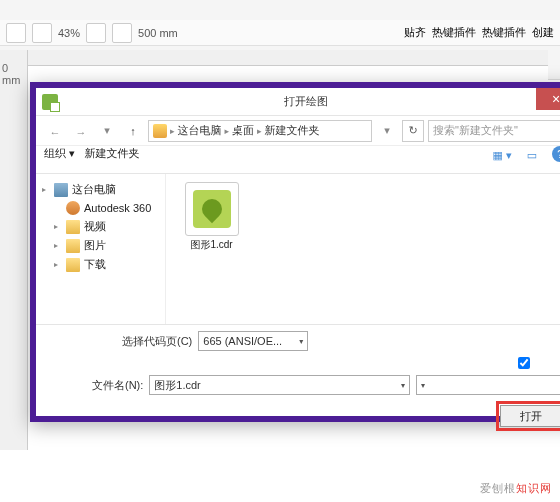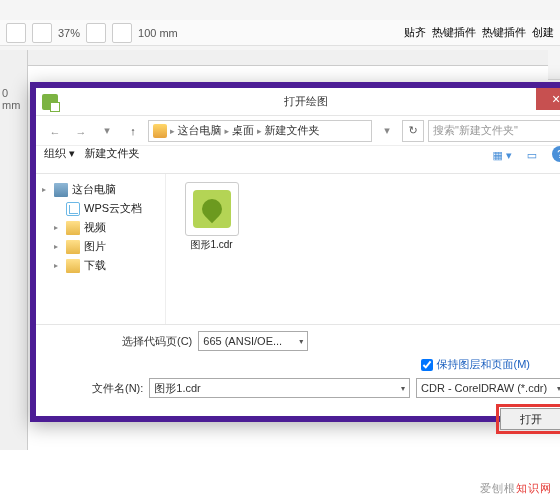--- a/index.html
+++ b/index.html
@@ -74,33 +74,33 @@
   .watermark .red { color: #e53935; }
 </style>
 </head>
 <body>
 
 <div class="app-bg"></div>
 
 <div class="toolbar-top">
   <div class="icon-btn"></div>
   <div class="icon-btn"></div>
-  <span class="zoom">37%</span>
-  <div class="icon-btn"></div>
-  <div class="icon-btn"></div>
-  <span class="mm">100 mm</span>
+  <span class="zoom">43%</span>
+  <div class="icon-btn"></div>
+  <div class="icon-btn"></div>
+  <span class="mm">500 mm</span>
   <span class="spacer"></span>
   <span>贴齐</span>
   <span>热键插件</span>
   <span>热键插件</span>
   <span>创建</span>
 </div>
 
 <div class="ruler-v">
-  <span class="tick" style="top:37px">0 mm</span>
+  <span class="tick" style="top:12px">0 mm</span>
 </div>
 <div class="ruler-h"></div>
 <div class="canvas"></div>
 
 <div class="dialog">
   <div class="titlebar">
     <span class="green-icon"></span>
     <span class="title">打开绘图</span>
     <span class="close">×</span>
   </div>
@@ -137,22 +137,22 @@
 
   <div class="body">
     <div class="sidebar">
       <div class="tree-item">
         <span class="arrow">▸</span>
         <span class="ticon icon-pc"></span>
         <span class="tree-label">这台电脑</span>
       </div>
       <div class="tree-item" style="padding-left:14px">
         <span class="arrow"></span>
-        <span class="ticon icon-wps"></span>
-        <span class="tree-label">WPS云文档</span>
+        <span class="ticon icon-autodesk"></span>
+        <span class="tree-label">Autodesk 360</span>
       </div>
       <div class="tree-item" style="padding-left:14px">
         <span class="arrow">▸</span>
         <span class="ticon icon-folder"></span>
         <span class="tree-label">视频</span>
       </div>
       <div class="tree-item" style="padding-left:14px">
         <span class="arrow">▸</span>
         <span class="ticon icon-folder"></span>
         <span class="tree-label">图片</span>
@@ -181,33 +181,31 @@
       <div class="combo" style="width:110px">
         <span>665  (ANSI/OE...</span>
         <span class="arrow-d">▾</span>
       </div>
       <span style="flex:1"></span>
     </div>
     <div class="row">
       <span style="flex:1"></span>
       <label class="chk">
         <input type="checkbox" checked="" style="">
-        <span class="lbl">保持图层和页面(M)</span>
       </label>
       <span style="width:30px"></span>
     </div>
     <div class="row">
       <span style="width:40px"></span>
       <span class="label">文件名(N):</span>
       <div class="combo" style="flex:1">
         <span>图形1.cdr</span>
         <span class="arrow-d">▾</span>
       </div>
       <div class="combo" style="width:150px">
-        <span>CDR - CorelDRAW (*.cdr)</span>
         <span class="arrow-d">▾</span>
       </div>
     </div>
     <div class="row" style="justify-content:flex-end; margin-bottom:0">
       <span class="highlight-open">
         <span class="btn">打开</span>
       </span>
     </div>
   </div>
 </div>

